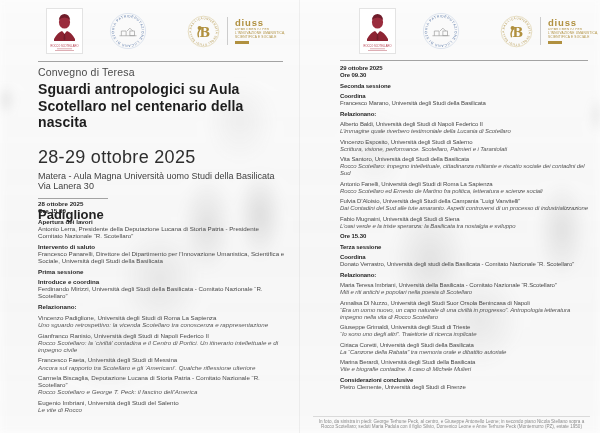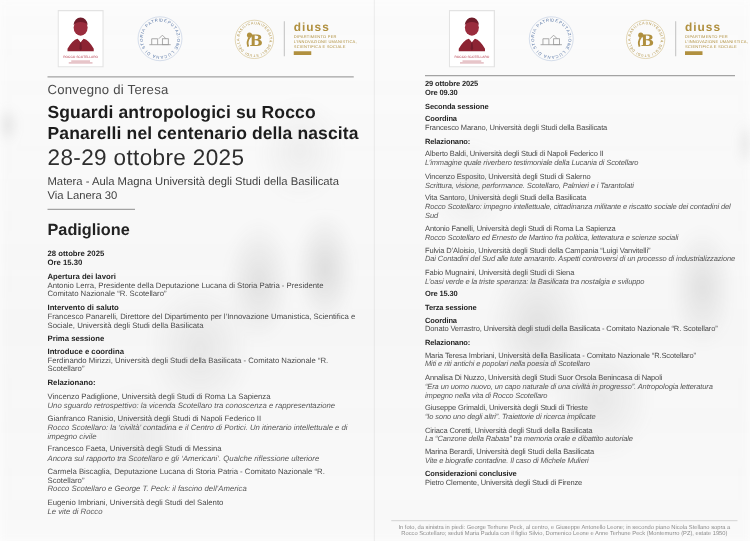--- a/index.html
+++ b/index.html
@@ -32,21 +32,21 @@
   .diuss-word{font-size:9.5px;font-weight:700;color:#b0903f;letter-spacing:.8px;line-height:10px;}
   .diuss-sub{font-size:3.2px;line-height:3.8px;color:#b0903f;text-transform:uppercase;
     width:52px;height:12px;overflow:hidden;letter-spacing:.2px;}
   .diuss-bar{width:14px;height:3px;background:#b0903f;margin-top:1px;}
   .toprule{position:absolute;top:61px;border-top:1px solid #a3a3a3;}
   .page-left .toprule{left:38px;width:245px;}
   .page-right .toprule{top:60px;left:37px;width:248px;}
   .lheader{position:absolute;top:66px;left:38px;width:249px;}
   .kicker{font-size:10.5px;color:#4a4a4a;letter-spacing:.2px;}
   .title{margin-top:3px;font-size:14px;line-height:16.5px;font-weight:700;color:#1d1d1d;letter-spacing:.1px;}
-  .bigdate{margin-top:2px;font-size:18px;line-height:20px;font-weight:400;color:#2e2e2e;letter-spacing:.3px;}
+  .bigdate{margin-top:16px;font-size:18px;line-height:20px;font-weight:400;color:#2e2e2e;letter-spacing:.3px;}
   .venue{margin-top:4px;font-size:9px;line-height:10.5px;color:#3f3f3f;}
   .shortrule{margin-top:6px;width:70px;border-top:1px solid #a3a3a3;}
   .proglabel{margin-top:8px;font-size:13px;font-weight:700;color:#222222;}
   .prog{position:absolute;left:38px;top:200px;width:247px;font-size:6.2px;line-height:7.1px;color:#4a4a4a;}
   .rcontent{position:absolute;left:37px;top:65px;width:249px;font-size:6px;line-height:7px;
     color:#4a4a4a;letter-spacing:-.1px;}
   .blk{margin-bottom:3.6px;}
   .rcontent .blk{margin-bottom:3.5px;}
   .bh{font-weight:700;color:#262626;}
   .tk{font-style:italic;color:#575757;}
@@ -107,24 +107,24 @@
       <div class="logo-diuss">
         <div class="diuss-word">diuss</div>
         <div class="diuss-sub">Dipartimento per l’Innovazione Umanistica, Scientifica e Sociale</div>
         <div class="diuss-bar"></div>
       </div>
     </div>
     <div class="toprule"></div>
 
     <div class="lheader">
       <div class="kicker">Convegno di Teresa</div>
-      <div class="title">Sguardi antropologici su Rocco Panarelli nel centenario della nascita</div>
+      <div class="title">Sguardi antropologici su Aula Scotellaro nel centenario della nascita</div>
       <div class="bigdate">28-29 ottobre 2025</div>
       <div class="venue">
-        <div>Matera - Aula Magna Università degli Studi della Basilicata</div>
+        <div>Matera - Aula Magna Università uomo Studi della Basilicata</div>
         <div>Via Lanera 30</div>
       </div>
       <div class="shortrule"></div>
       <div class="proglabel">Padiglione</div>
     </div>
 
     <div class="prog">
       <div class="blk">
         <div class="bh">28 ottobre 2025</div>
         <div class="bh">Ore 15.30</div>

